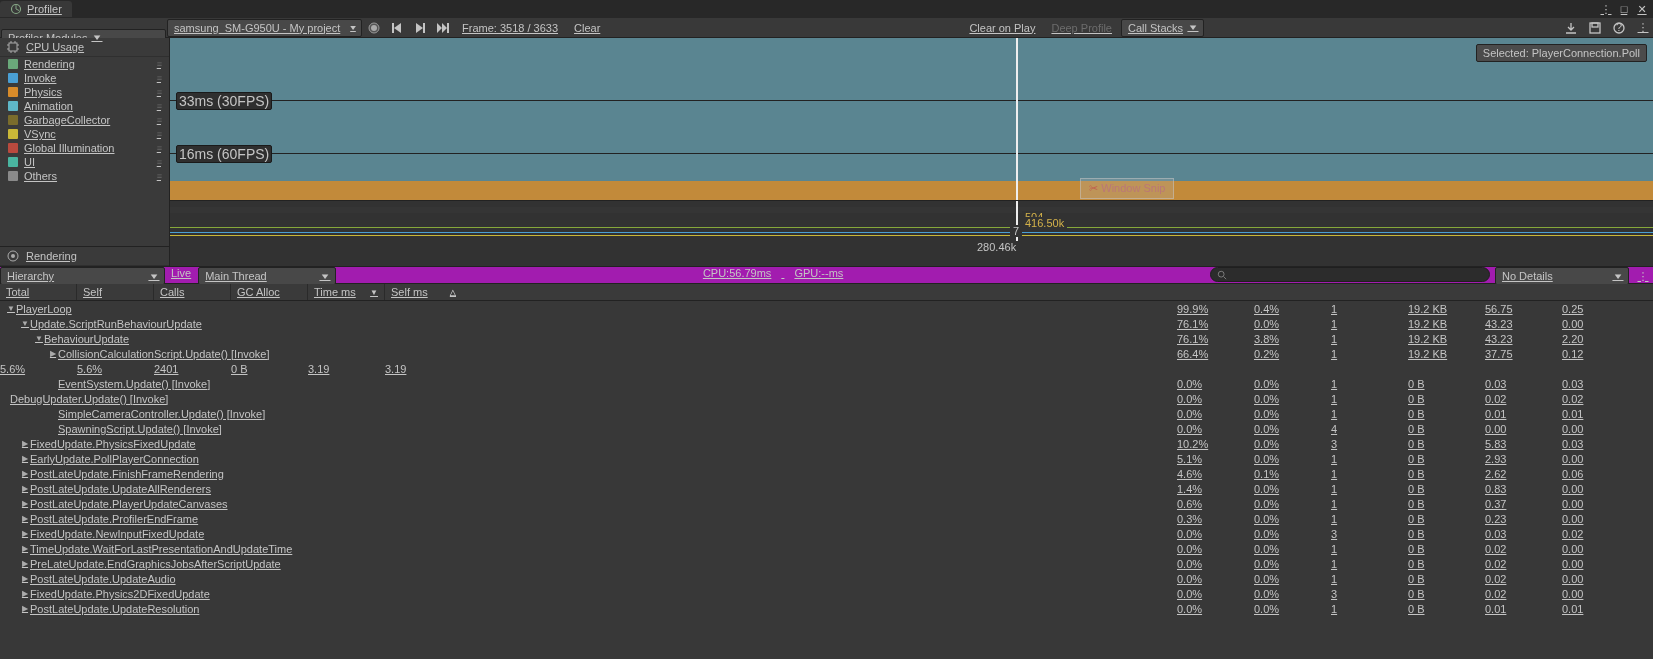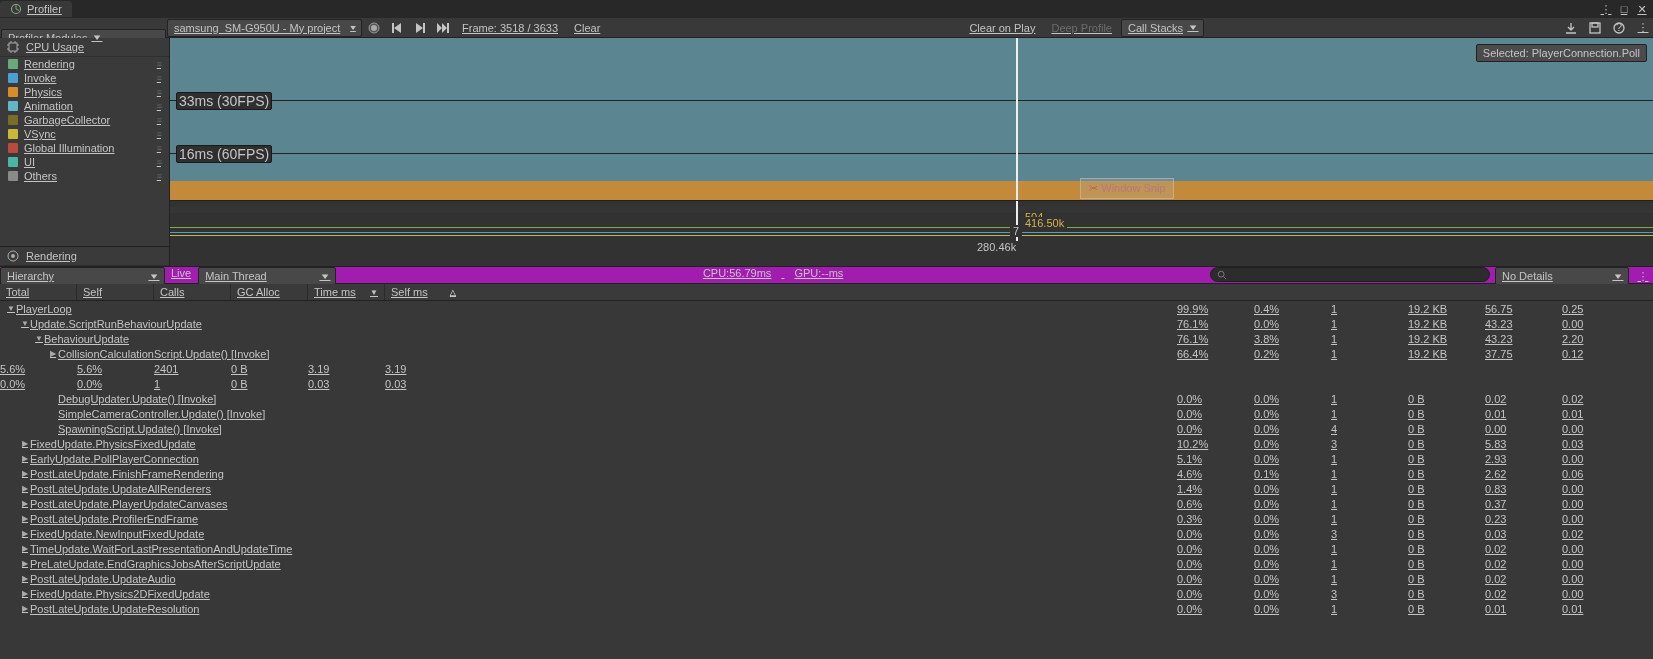--- a/index.html
+++ b/index.html
@@ -350,30 +350,34 @@
         <div class="trow">
           <div class="tcell-num">5.6%</div>
           <div class="tcell-num">5.6%</div>
           <div class="tcell-num">2401</div>
           <div class="tcell-num">0 B</div>
           <div class="tcell-num">3.19</div>
           <div class="tcell-num">3.19</div>
           <div style="width:14px"></div>
         </div>
         <div class="trow">
+          <div class="tcell-ov" style="padding-left:48px">
+            <span class="tree-arrow"></span>
+            <span>EventSystem.Update() [Invoke]</span>
+          </div>
           <div class="tcell-num">0.0%</div>
           <div class="tcell-num">0.0%</div>
           <div class="tcell-num">1</div>
           <div class="tcell-num">0 B</div>
           <div class="tcell-num">0.03</div>
           <div class="tcell-num">0.03</div>
           <div style="width:14px"></div>
         </div>
         <div class="trow">
-          <div class="tcell-ov" style="padding-left:48px">
+          <div class="tcell-ov" style="">
             <span class="tree-arrow"></span>
             <span>DebugUpdater.Update() [Invoke]</span>
           </div>
           <div class="tcell-num">0.0%</div>
           <div class="tcell-num">0.0%</div>
           <div class="tcell-num">1</div>
           <div class="tcell-num">0 B</div>
           <div class="tcell-num">0.02</div>
           <div class="tcell-num">0.02</div>
           <div style="width:14px"></div>

